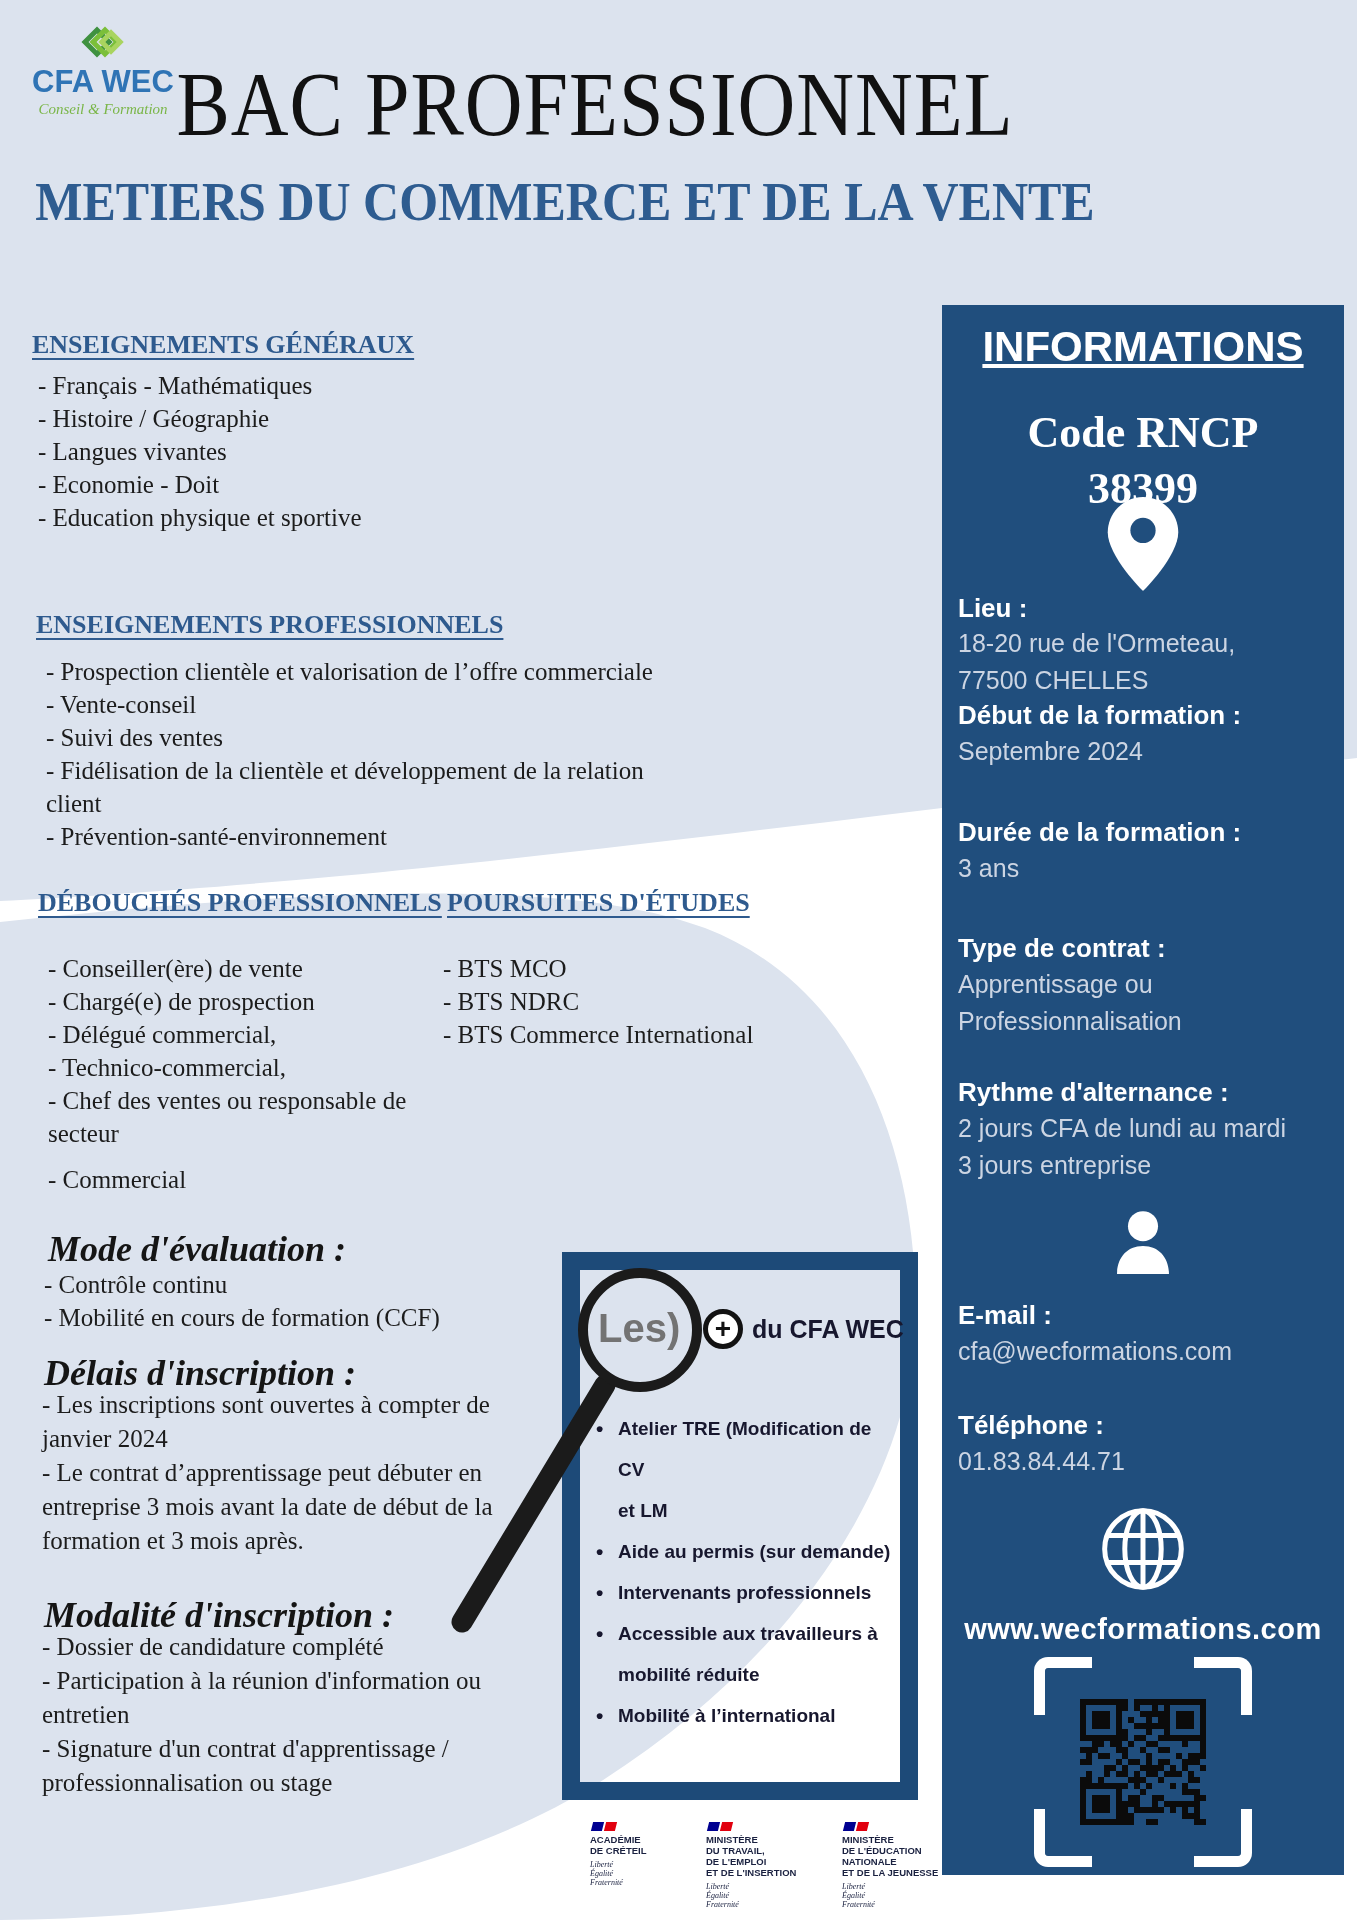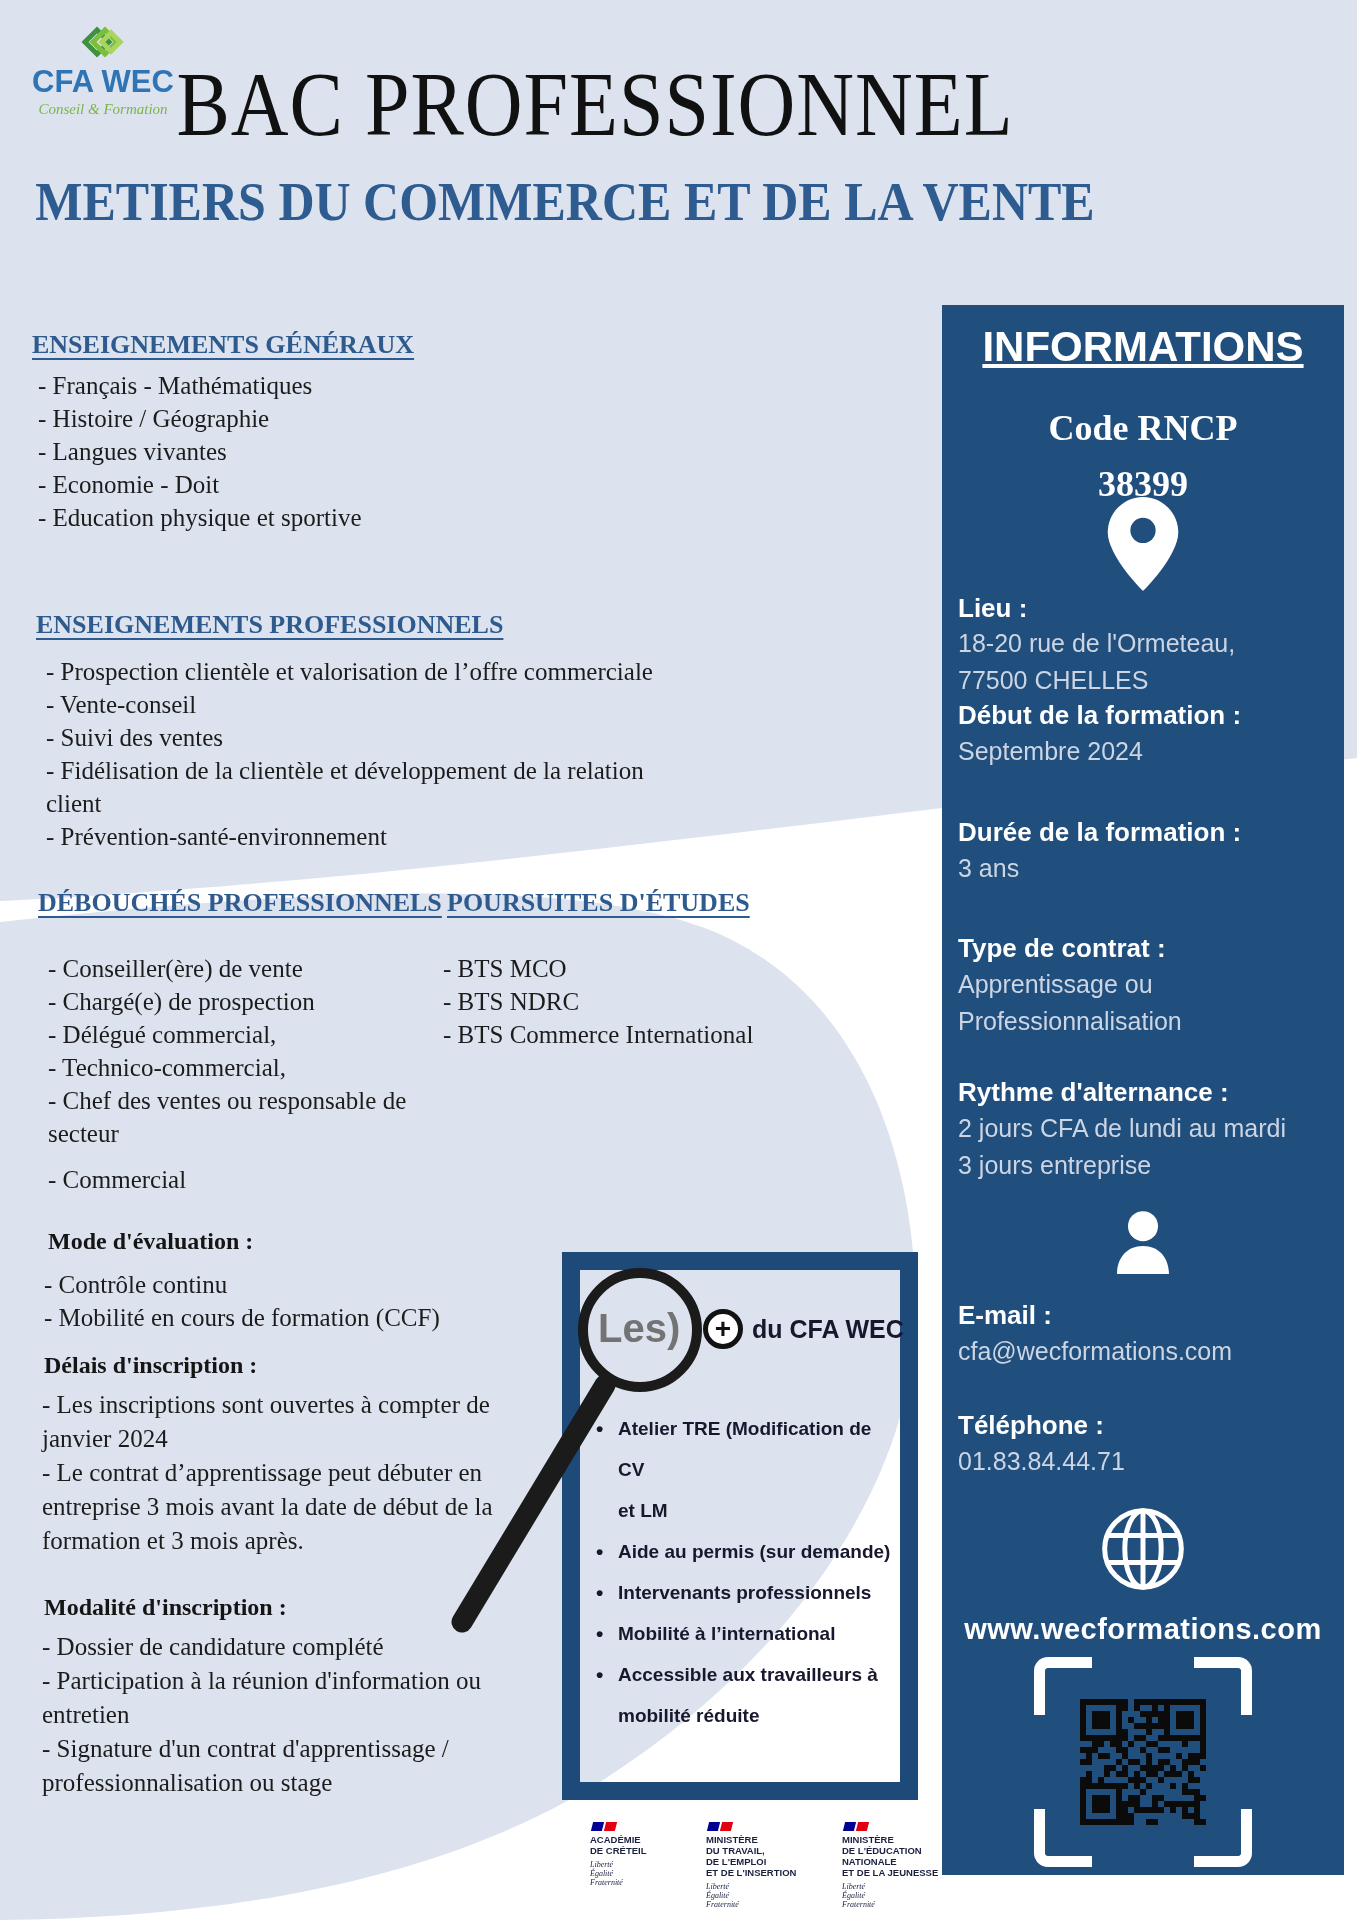--- a/index.html
+++ b/index.html
@@ -19,40 +19,40 @@
   .logo-tagline{font-style:italic;font-size:15px;color:#7ab648;margin-top:1px;}
   .main-title{left:140px;top:52px;width:910px;text-align:center;font-size:80px;letter-spacing:1px;color:#111;
               transform:scaleY(1.15);transform-origin:center top;z-index:2;}
   .subtitle{left:20px;top:170px;width:1090px;text-align:center;font-size:50px;font-weight:bold;color:#2e5c90;
             transform:scaleY(1.08);transform-origin:center top;z-index:2;}
 
   
   .sec-heading{font-size:26px;font-weight:bold;color:#2e5a8e;text-decoration:underline;text-underline-offset:5px;z-index:2;}
   .body-list{font-size:25px;line-height:33px;z-index:2;}
   .body-list .line{white-space:pre-line;}
-  .black-heading{font-size:24px;font-weight:bold;color:#151515;z-index:2;}
+  .black-heading{font-size:36px;font-weight:bold;color:#151515;z-index:2;font-style:italic;}
   .body-block{font-size:25px;line-height:34px;z-index:2;}
 
   
   .plus-box{left:562px;top:1252px;width:356px;height:548px;border:18px solid #1d4a78;box-sizing:border-box;z-index:2;background:transparent;}
   .lens-label{left:598px;top:1306px;font-family:"Liberation Sans",sans-serif;font-weight:bold;font-size:40px;color:#737373;z-index:4;}
   .circle-plus{left:703px;top:1309px;width:40px;height:40px;border-radius:50%;border:5px solid #121212;background:#fff;
                box-sizing:border-box;text-align:center;line-height:30px;font-family:"Liberation Sans",sans-serif;
                font-weight:bold;font-size:28px;color:#121212;z-index:4;}
   .plus-title{left:752px;top:1315px;font-family:"Liberation Sans",sans-serif;font-weight:bold;font-size:25px;color:#17172e;z-index:4;}
   .plus-items{left:592px;top:1408px;width:300px;z-index:4;font-family:"Liberation Sans",sans-serif;}
   .plus-items .pi{position:relative;padding-left:26px;font-weight:bold;font-size:19px;line-height:41px;color:#17172e;white-space:pre-line;}
   .plus-items .pi::before{content:"•";position:absolute;left:4px;top:0;font-size:21px;}
 
   
   .info-panel{left:942px;top:305px;width:402px;height:1570px;background:#204e7d;z-index:2;
               font-family:"Liberation Sans",sans-serif;color:#fff;}
   .ip{position:absolute;left:16px;width:370px;}
   .ip-heading{top:18px;font-size:42px;font-weight:bold;text-align:center;letter-spacing:0px;width:370px;text-decoration:underline;}
-  .ip-code{font-family:"Liberation Serif",serif;font-weight:bold;font-size:36px;text-align:center;width:370px;}
+  .ip-code{font-family:"Liberation Serif",serif;font-weight:bold;font-size:44px;text-align:center;width:370px;}
   .ip-label{font-weight:bold;font-size:26px;}
   .ip-value{font-size:25px;line-height:37px;color:#ccd5e3;white-space:pre-line;}
   .ip-icon{left:0;width:402px;display:flex;justify-content:center;}
   .ip-site{top:1308px;font-weight:bold;font-size:29px;text-align:center;width:370px;letter-spacing:0.5px;}
   .qr-wrap{position:absolute;left:50%;top:1352px;transform:translateX(-50%);width:218px;height:210px;}
   .br{position:absolute;width:58px;height:58px;border:11px solid #fff;box-sizing:border-box;}
   .br.tl{left:0;top:0;border-right:none;border-bottom:none;border-radius:14px 0 0 0;}
   .br.tr{right:0;top:0;border-left:none;border-bottom:none;border-radius:0 14px 0 0;}
   .br.bl{left:0;bottom:0;border-right:none;border-top:none;border-radius:0 0 0 14px;}
   .br.br2{right:0;bottom:0;border-left:none;border-top:none;border-radius:0 0 14px 0;}
@@ -158,23 +158,23 @@
     <circle cx="640" cy="1330" r="57" fill="none" stroke="#1b1b1b" stroke-width="10"></circle>
   </svg>
   <div class="abs lens-label">Les)</div>
   <div class="abs circle-plus">+</div>
   <div class="abs plus-title">du CFA WEC</div>
   <div class="abs plus-items">
     <div class="pi">Atelier TRE  (Modification de CV
 et LM</div>
     <div class="pi">Aide au permis (sur demande)</div>
     <div class="pi">Intervenants professionnels</div>
-    <div class="pi">Mobilité à l’international</div>
     <div class="pi">Accessible aux travailleurs à
 mobilité réduite</div>
+    <div class="pi">Mobilité à l’international</div>
   </div>
 
   <div class="abs info-panel">
     <div class="ip ip-heading">INFORMATIONS</div>
     <div class="ip ip-code" style="top:102px;">Code RNCP</div>
     <div class="ip ip-code" style="top:158px;">38399</div>
 
     <div class="ip ip-icon" style="top:192px;left:0;">
       <svg width="72" height="94" viewBox="0 0 24 32">
         <path d="M12 0C5.4 0 0 5.4 0 12c0 8.2 12 20 12 20s12-11.8 12-20C24 5.4 18.6 0 12 0z" fill="#ffffff"></path>

